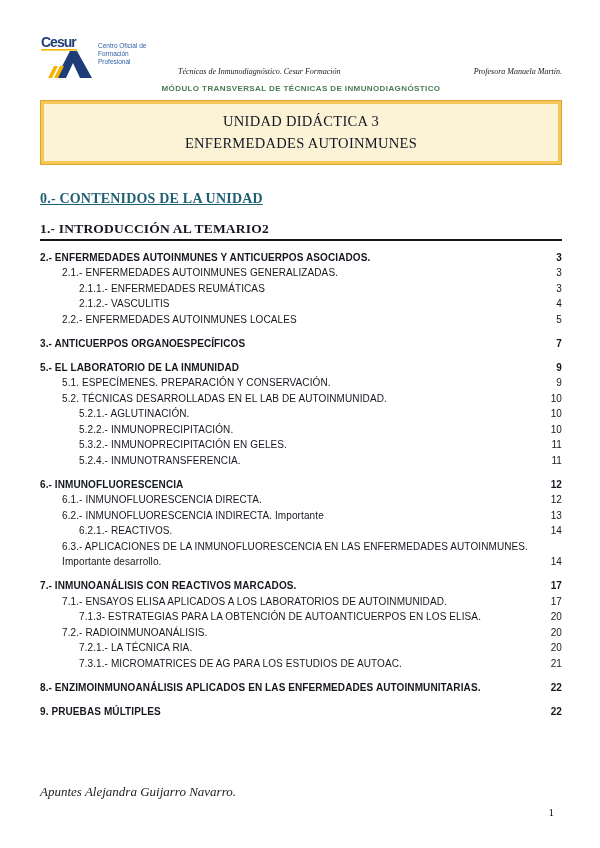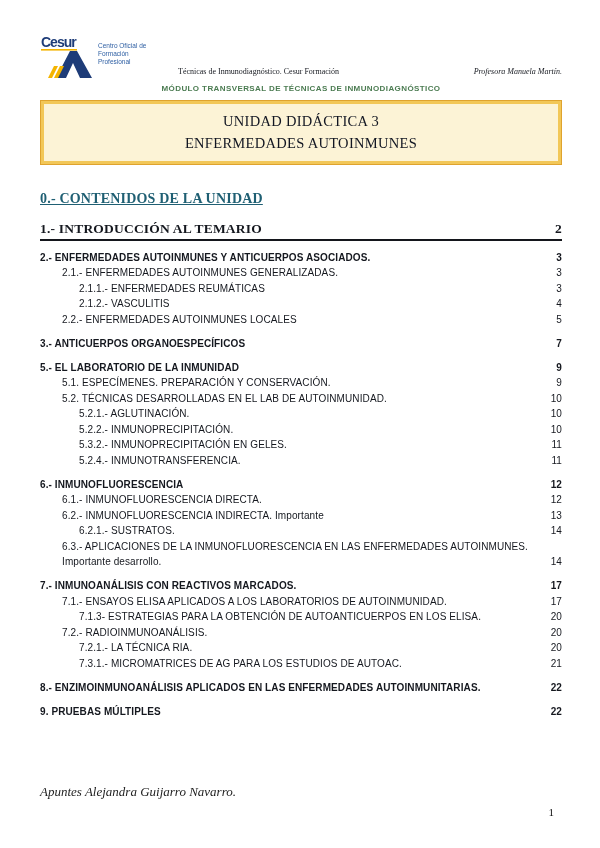--- a/index.html
+++ b/index.html
@@ -17,21 +17,21 @@
   }
   .page{padding:34px 38px 0 40px;height:100%;position:relative;}
 
   
   .header-top{display:flex;align-items:flex-end;}
   .logo-block{display:flex;align-items:flex-start;width:124px;flex:0 0 auto;}
   .logo-tagline{
     font-family:"Liberation Sans", sans-serif;
     font-size:6.5px;line-height:8px;color:#2e5fa3;padding-top:8px;width:62px;
   }
-  .hdr-course{flex:1;font-size:8px;padding-left:14px;padding-bottom:2px;}
+  .hdr-course{flex:1;font-style:italic;font-size:8px;padding-left:14px;padding-bottom:2px;}
   .hdr-prof{font-style:italic;font-size:8px;text-align:right;padding-bottom:2px;}
   .hdr-module{
     text-align:center;font-family:"Liberation Sans", sans-serif;
     font-weight:bold;font-size:8px;letter-spacing:.4px;color:var(--green);
     margin-top:6px;
   }
 
   
   .title-box{
     margin-top:7px;
@@ -46,21 +46,21 @@
   }
 
   
   .toc-h0{
     margin-top:26px;
     color:var(--teal);font-weight:bold;font-size:14px;
     text-decoration:underline;letter-spacing:.2px;
   }
   .toc-h1{
     margin-top:14px;
-    display:flex;justify-content:space-between;align-items:flex-end;
+    display:flex;align-items:flex-end;
     font-weight:bold;font-size:13.5px;letter-spacing:.2px;
     border-bottom:2px solid #14161c;padding-bottom:2px;
   }
 
   
   #toc-list{margin-top:6px;font-family:"Liberation Sans", sans-serif;}
   .toc-row{display:flex;justify-content:space-between;align-items:flex-end;
     font-size:10px;line-height:15.5px;letter-spacing:.1px;}
   .toc-row .t-label{flex:1;padding-right:18px;}
   .toc-row .t-page{flex:0 0 auto;text-align:right;min-width:16px;}
@@ -169,21 +169,21 @@
       </div>
       <div class="toc-row lvl2">
         <span class="t-label">6.1.- INMUNOFLUORESCENCIA DIRECTA.</span>
         <span class="t-page">12</span>
       </div>
       <div class="toc-row lvl2">
         <span class="t-label">6.2.- INMUNOFLUORESCENCIA INDIRECTA. Importante</span>
         <span class="t-page">13</span>
       </div>
       <div class="toc-row lvl3">
-        <span class="t-label">6.2.1.- SUSTRATOS.</span>
+        <span class="t-label">6.2.1.- REACTIVOS.</span>
         <span class="t-page">14</span>
       </div>
       <div class="toc-row lvl2">
         <span class="t-label">6.3.- APLICACIONES DE LA INMUNOFLUORESCENCIA EN LAS ENFERMEDADES AUTOINMUNES. Importante desarrollo.</span>
         <span class="t-page">14</span>
       </div>
       <div class="toc-row lvl1">
         <span class="t-label">7.- INMUNOANÁLISIS CON REACTIVOS MARCADOS.</span>
         <span class="t-page">17</span>
       </div>

